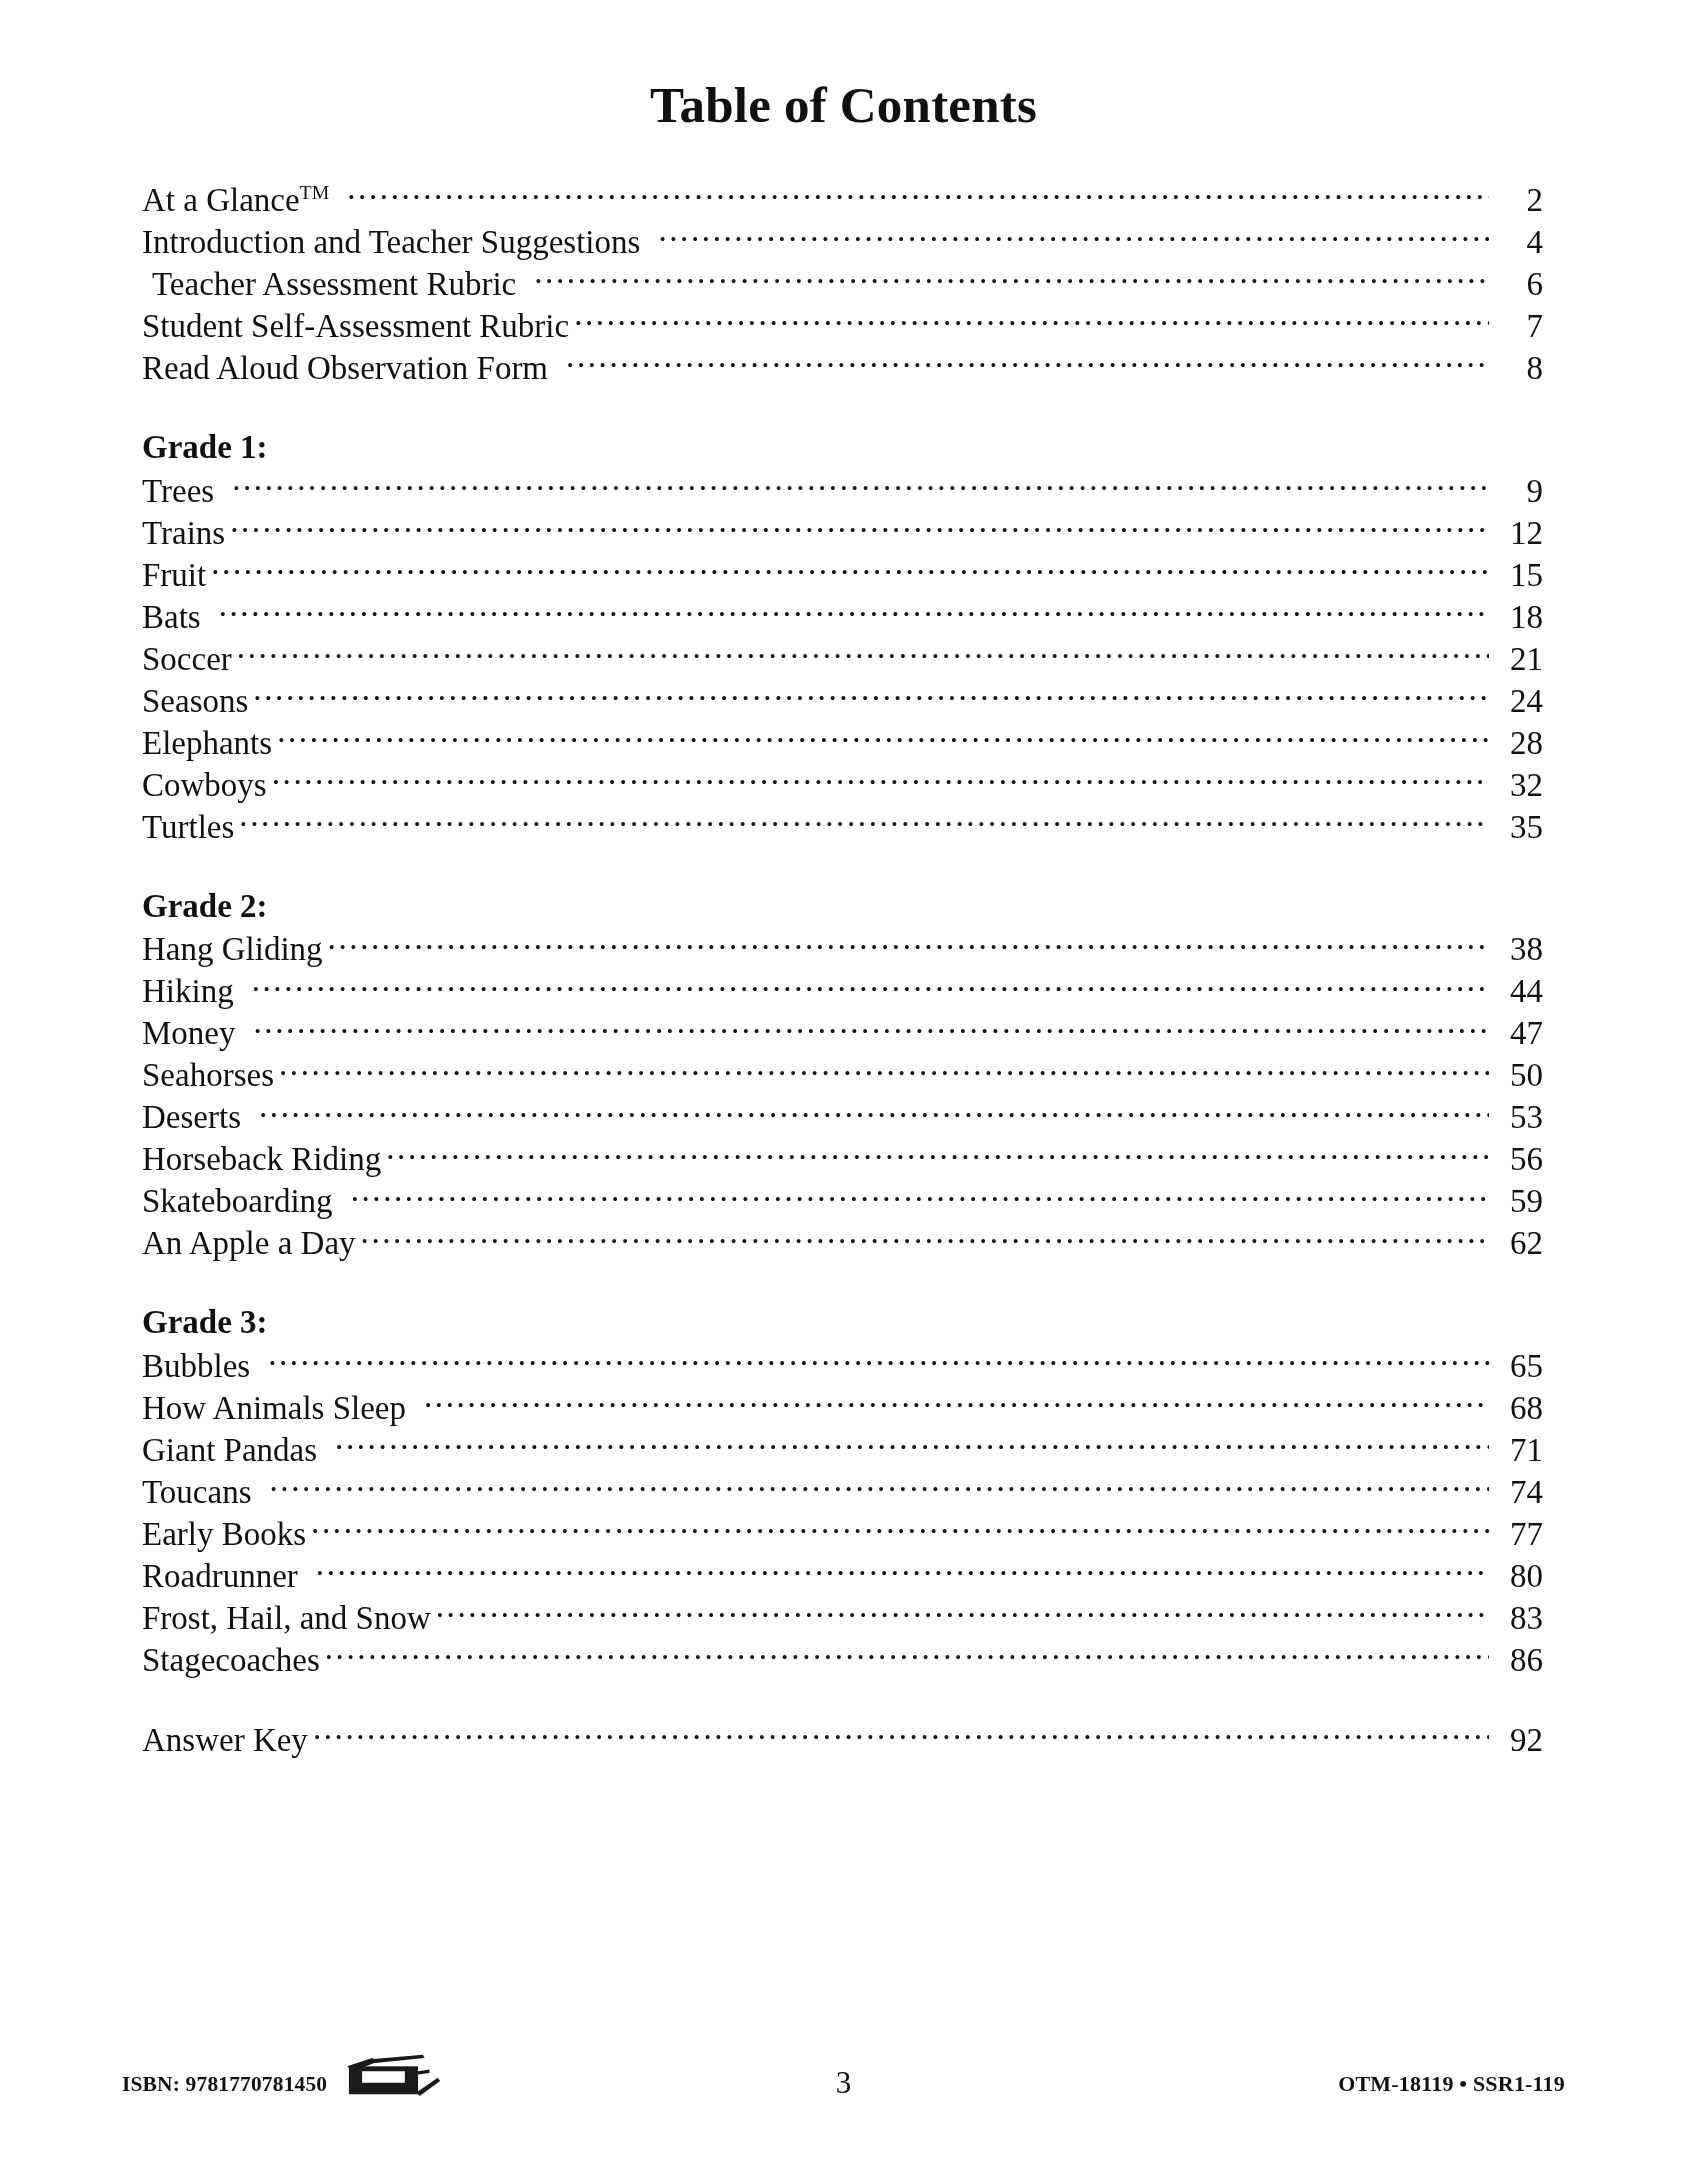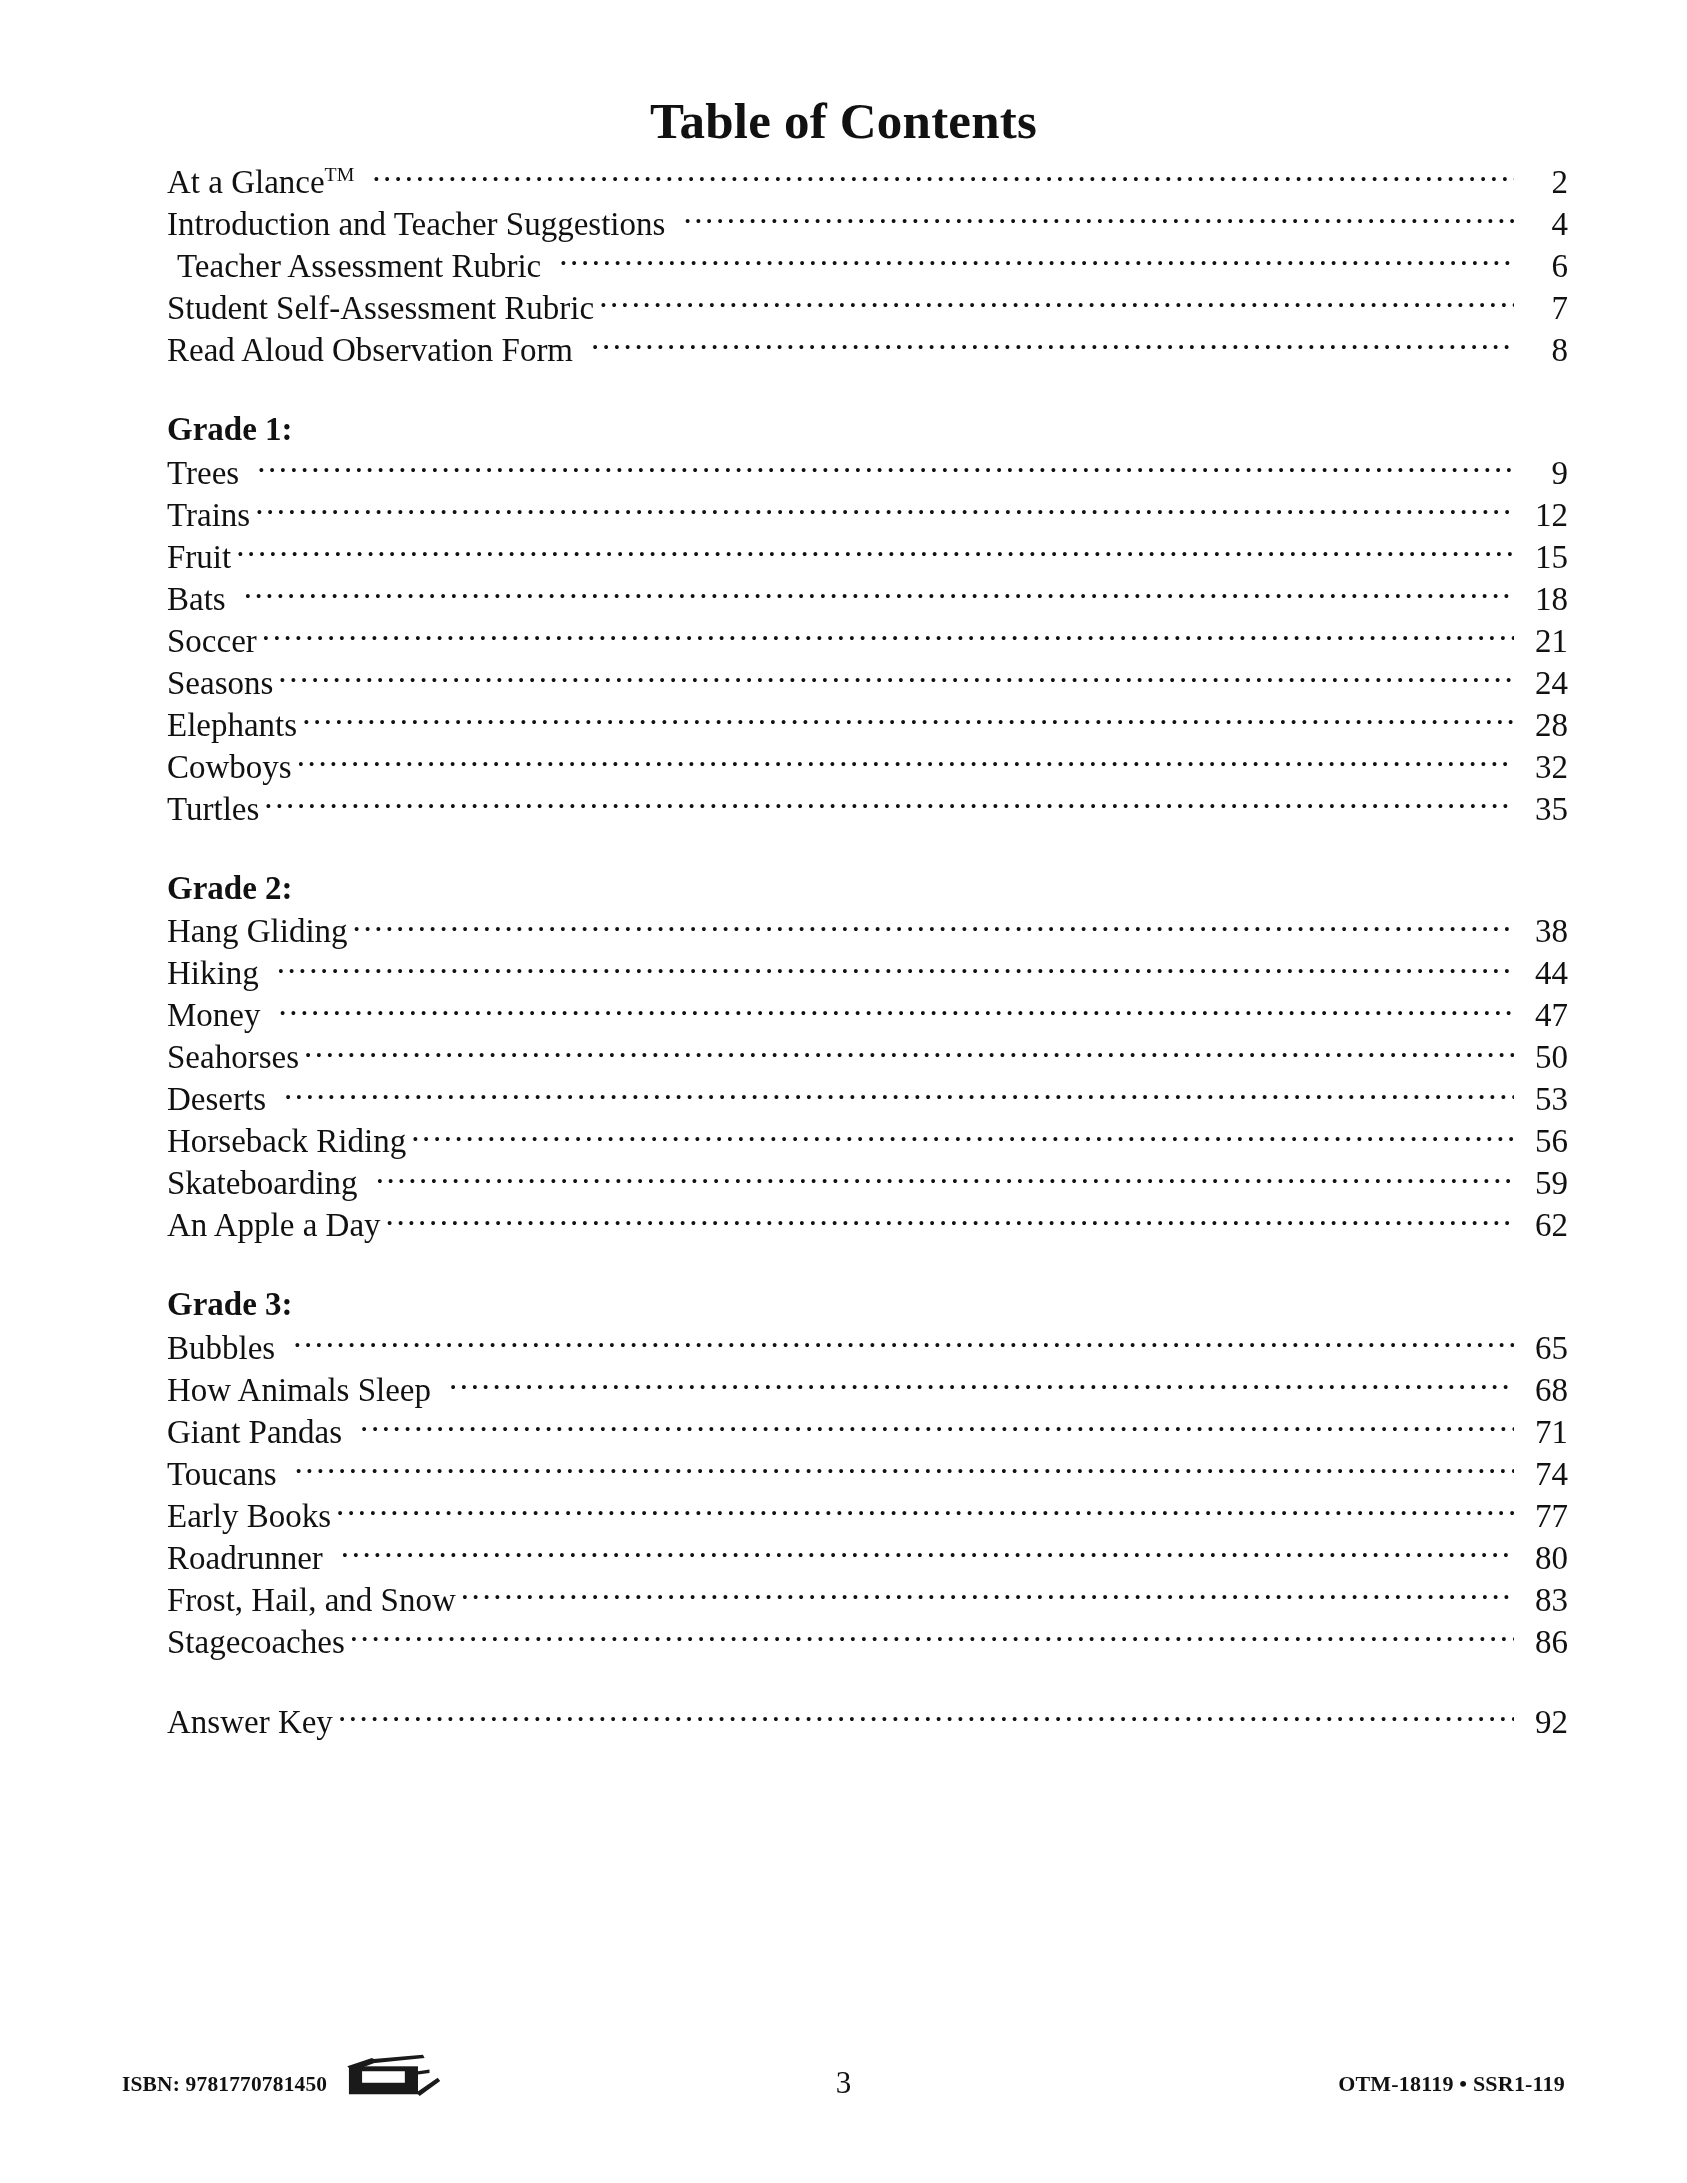--- a/index.html
+++ b/index.html
@@ -23,30 +23,28 @@
   .doc-title {
     position: absolute;
     top: 76px;
     left: 0;
     width: 1687px;
     text-align: center;
     font-size: 51px;
     font-weight: bold;
     letter-spacing: 0.2px;
     font-family: "Liberation Serif", "DejaVu Serif", serif;
-    margin-top: 16px;
   }
 
   
   .toc {
     position: absolute;
-    top: 160px;
+    top: 178px;
     left: 142px;
     width: 1401px;
-    margin-left: 25px;
   }
 
   .toc-row {
     display: flex;
     align-items: baseline;
     width: 100%;
     font-size: 33px;
     line-height: 39px;
     white-space: nowrap;
   }

